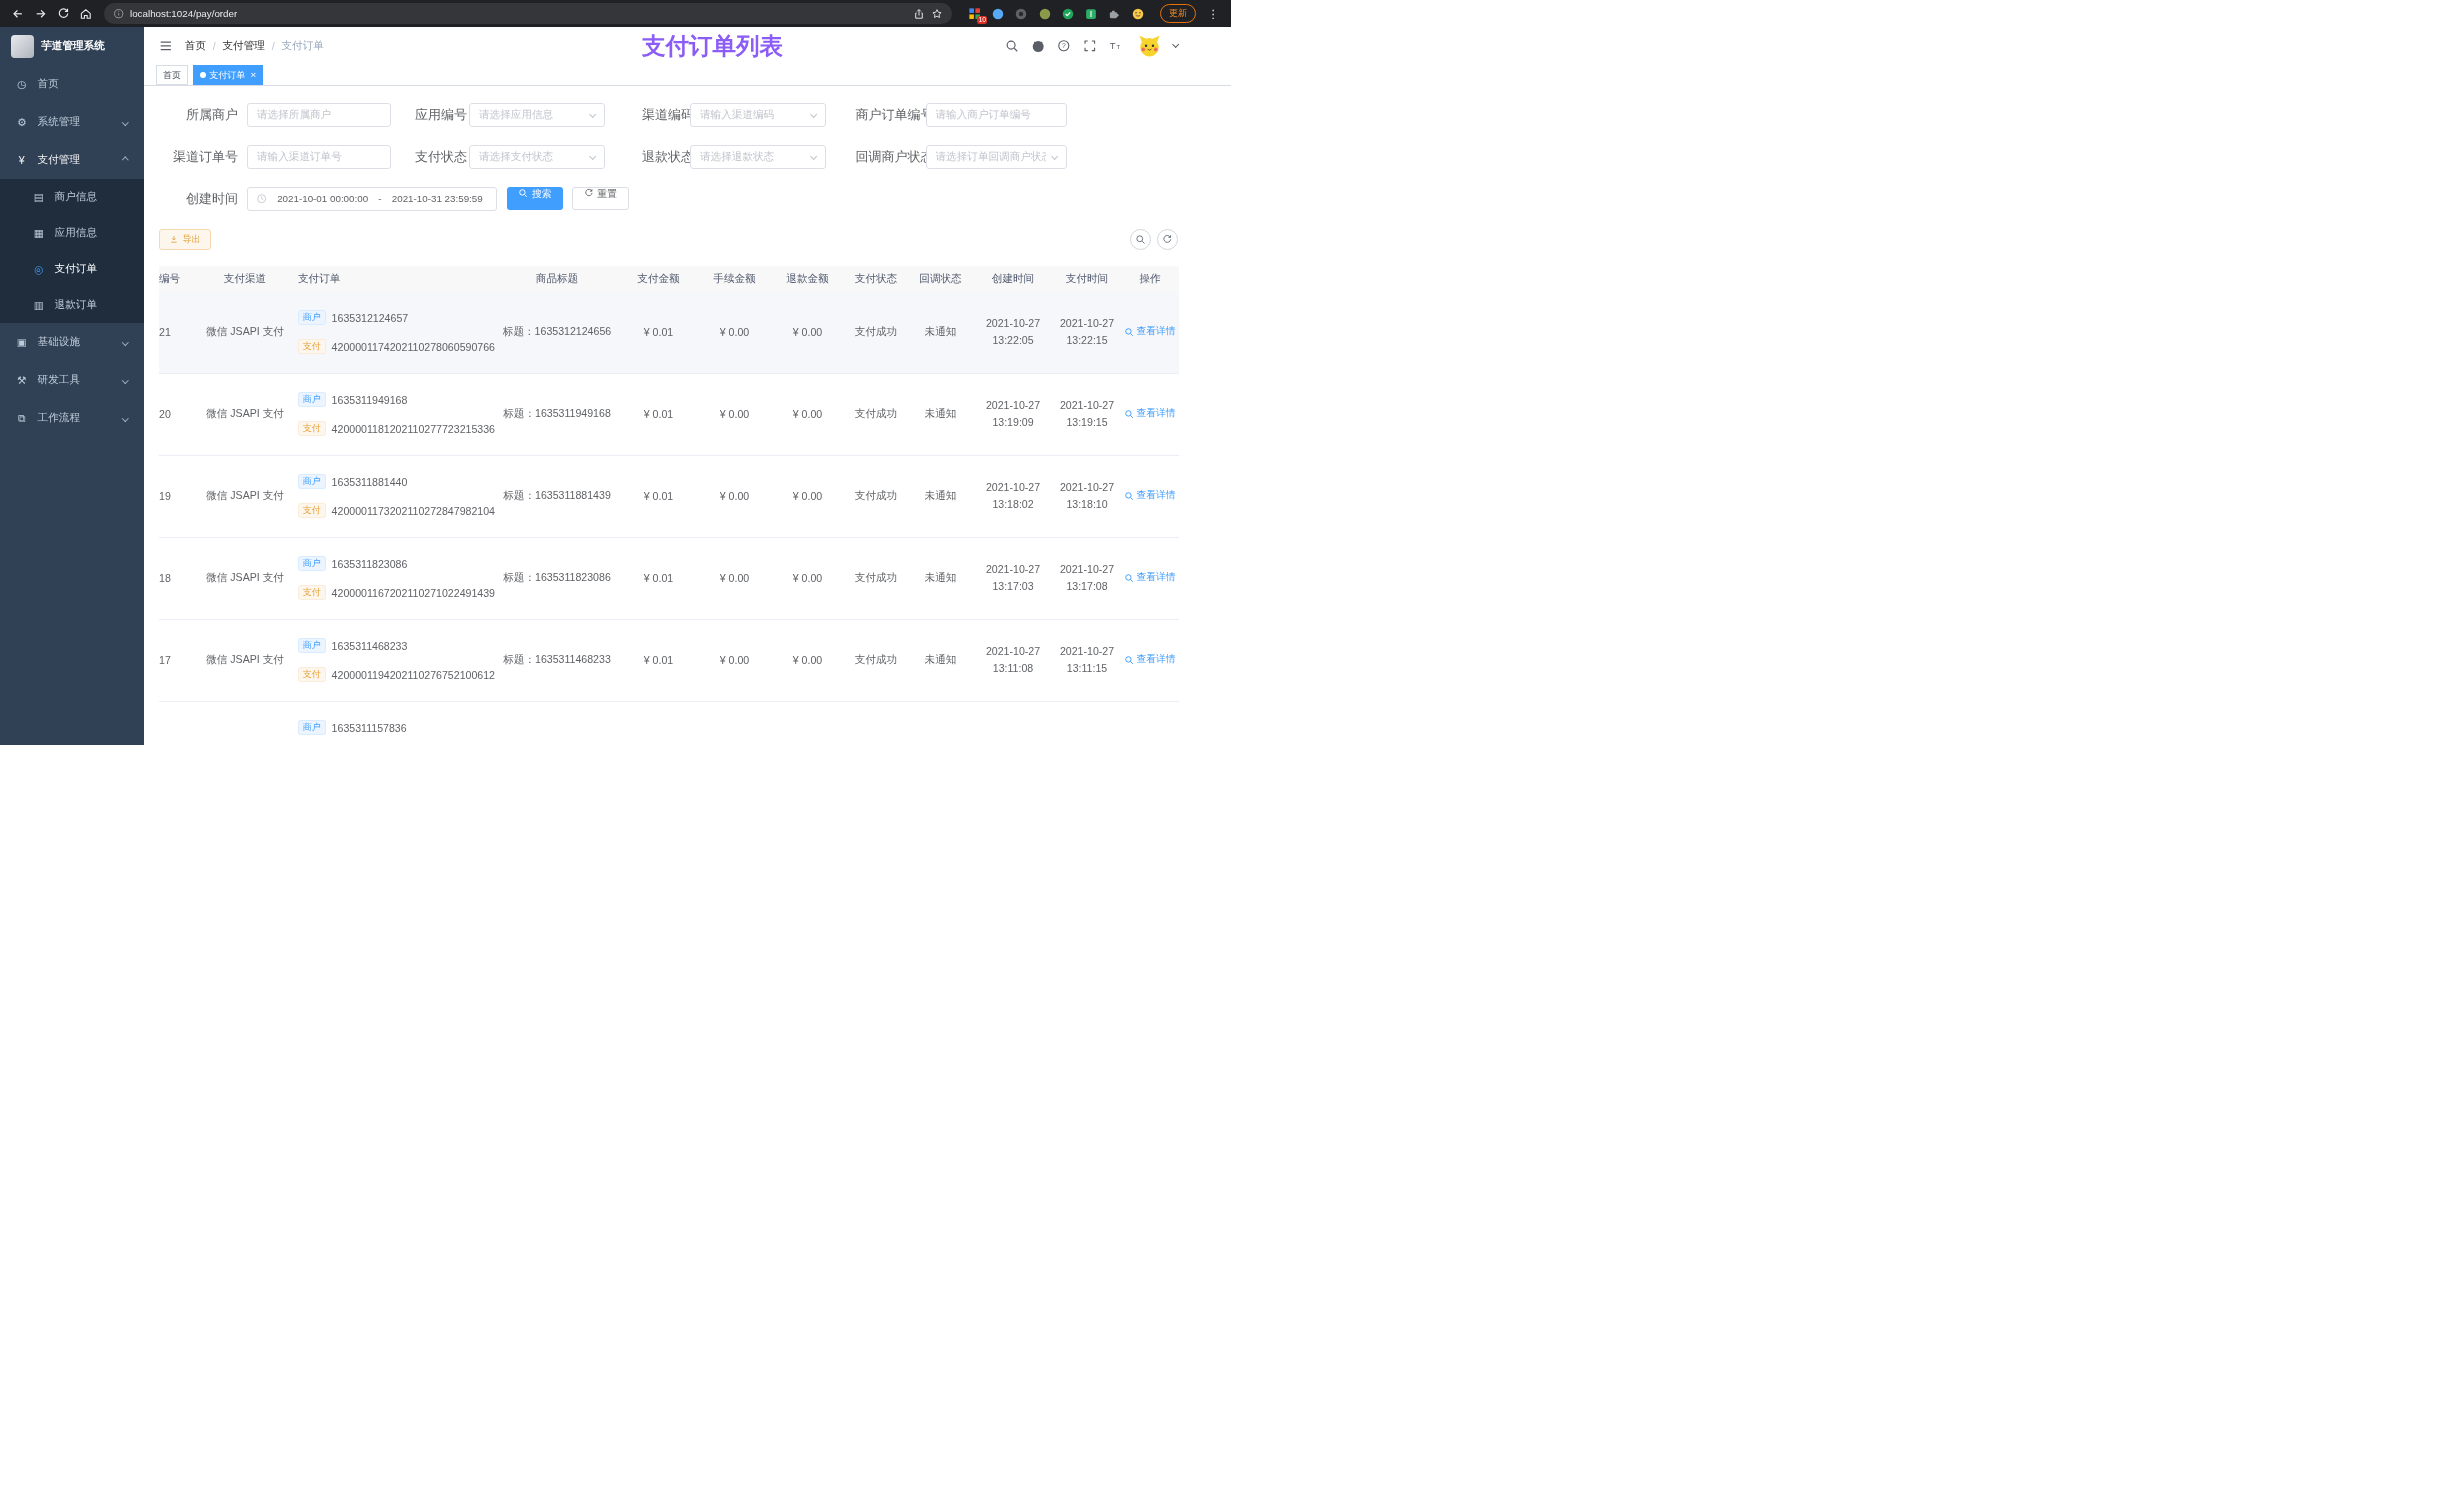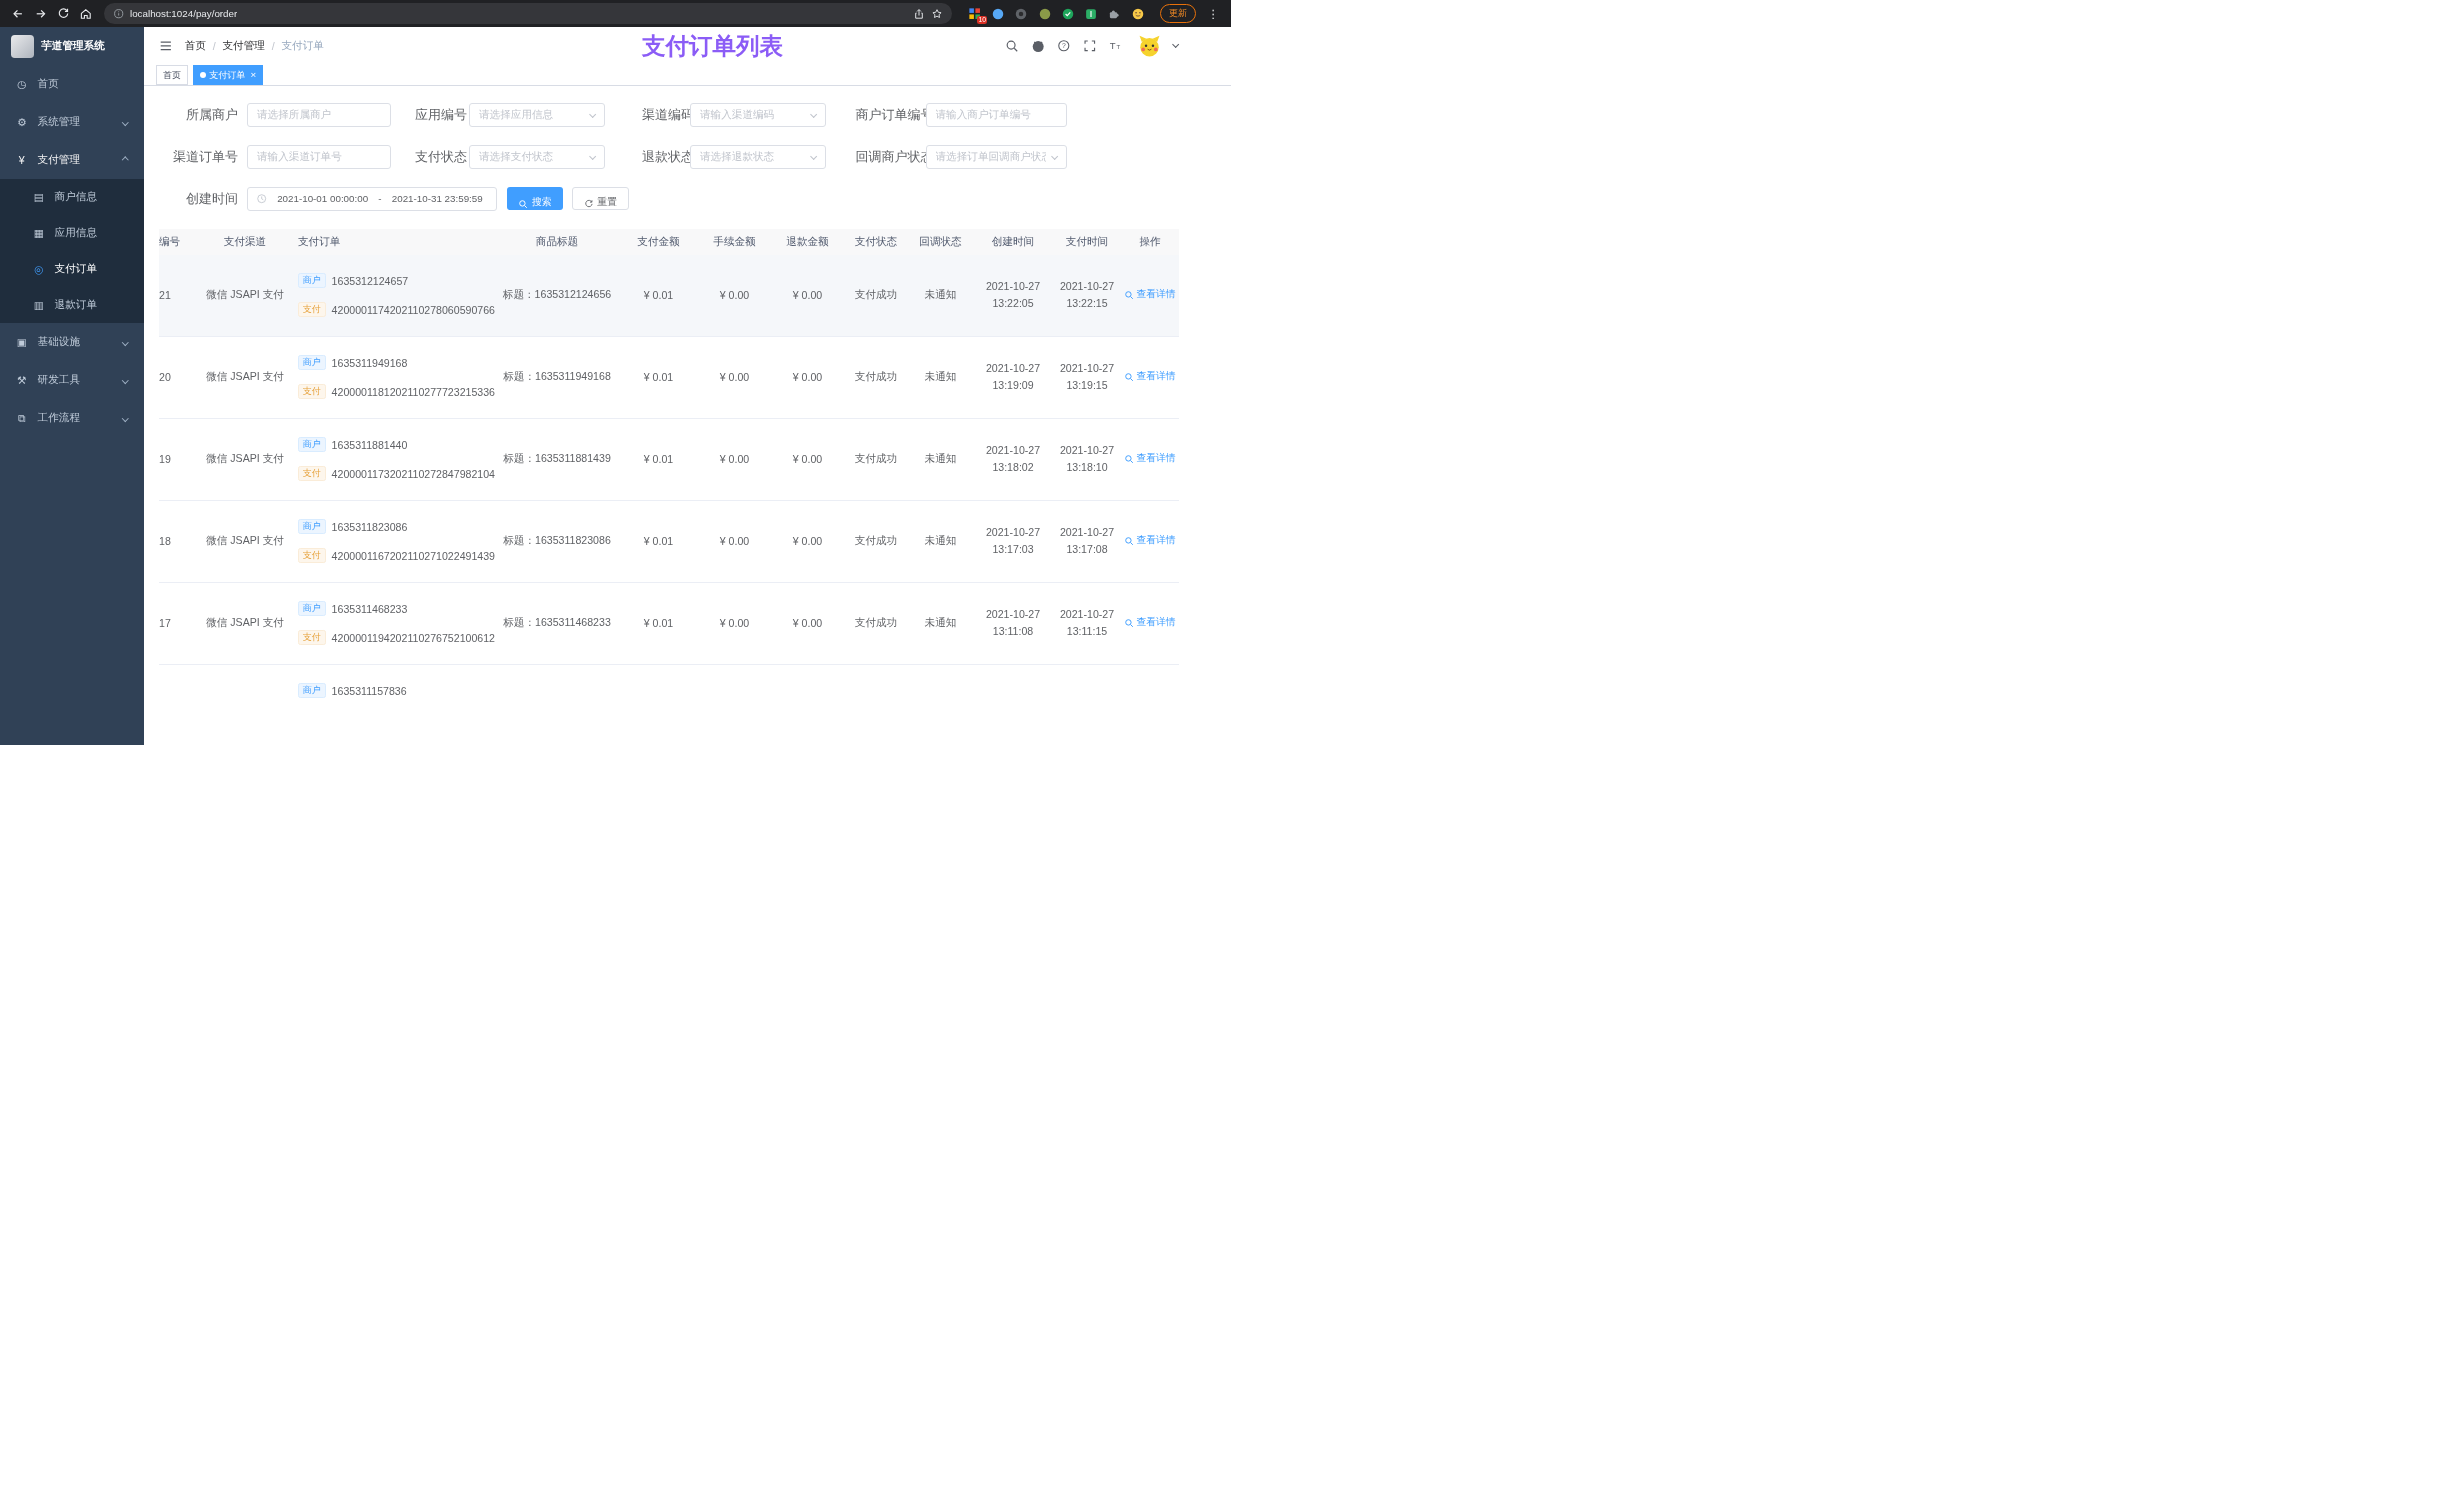--- a/index.html
+++ b/index.html
@@ -67,21 +67,21 @@
   .w116{width:88px}.w71{width:54px}.w64{width:48px}.w92{width:70px}
   .ml60{margin-left:24px}.ml68{margin-left:37px}.ml39{margin-left:29.5px}.ml13{margin-left:9.8px}.ml12{margin-left:9px}
   .ctrl{height:24px;border:0.8px solid #dcdfe6;border-radius:3px;background:#fff;display:flex;align-items:center;padding:0 9px;position:relative;font-size:10.6px;cursor:text}
   .c190{width:144px}.c180{width:136px}.c186{width:141px}
   .ph{color:#c0c4cc;white-space:nowrap;overflow:hidden;max-width:100%}
   .sel{padding-right:19.7px;cursor:pointer}
   .sel-arrow{position:absolute;right:8.3px;top:8.3px;width:5.3px;height:5.3px;border-right:1.1px solid #c0c4cc;border-bottom:1.1px solid #c0c4cc;transform:rotate(45deg)}
   .date-ctrl{width:250px;gap:4.5px;padding:0 7.6px;color:#606266;font-size:9.8px}
   .date-text{flex:1;text-align:center;white-space:nowrap;overflow:hidden}
   .range-sep{color:#606266}
-  .btn{height:23px;border:0.8px solid transparent;border-radius:3px;display:inline-flex;align-items:flex-end;gap:3.8px;padding:0 10.6px;font-size:9.8px;cursor:pointer;font-family:inherit}
+  .btn{height:23px;border:0.8px solid transparent;border-radius:3px;display:inline-flex;align-items:flex-start;gap:3.8px;padding:0 10.6px;font-size:9.8px;cursor:pointer;font-family:inherit}
   .btn-primary{background:#409eff;color:#fff}
   .btn-plain{background:#fff;border-color:#dcdfe6;color:#606266}
   .toolbar{display:flex;align-items:center;margin-top:18px}
   .btn-export{height:21px;background:#fdf6ec;border:0.8px solid #f5dab1;color:#e6a23c;border-radius:3px;display:inline-flex;align-items:center;gap:3.8px;padding:0 9px;font-size:9px;cursor:pointer;font-family:inherit}
   .tool-right{margin-left:auto;display:flex;gap:6px}
   .circle-btn{width:21px;height:21px;border-radius:50%;border:0.8px solid #d3d6dc;background:#fff;display:flex;align-items:center;justify-content:center;color:#67707e;cursor:pointer}
 
   
   .table-wrap{margin-top:16px}
   table{border-collapse:collapse;table-layout:fixed;width:1019px}
@@ -421,20 +421,44 @@
         </button>
         <button class="btn btn-plain ml12">
           <svg width="9.8" height="9.8" viewBox="0 0 20 20" fill="none" stroke="#606266" stroke-width="1.8">
               <path d="M15.8 6.2A6.5 6.5 0 1 0 16.5 10"></path>
               <path d="M16.2 2.5v4h-4"></path>
             </svg>
           <span>重置</span>
         </button>
       </div>
 
+      <div class="toolbar">
+        <button class="btn-export">
+          <svg width="9.8" height="9" viewBox="0 0 20 18" fill="none" stroke="#e6a23c" stroke-width="1.8">
+              <path d="M10 2v8"></path>
+              <path d="M6.5 6.5 10 10l3.5-3.5"></path>
+              <path d="M4.5 14.5h11"></path>
+            </svg>
+          <span>导出</span>
+        </button>
+        <div class="tool-right">
+          <button class="circle-btn">
+            <svg width="10.6" height="10.6" viewBox="0 0 20 20" fill="none" stroke="currentColor" stroke-width="1.8">
+                <circle cx="9" cy="9" r="5.5"></circle>
+                <path d="M13.5 13.5 18 18"></path>
+              </svg>
+          </button>
+          <button class="circle-btn">
+            <svg width="10.6" height="10.6" viewBox="0 0 20 20" fill="none" stroke="currentColor" stroke-width="1.8">
+                <path d="M15.8 6.2A6.5 6.5 0 1 0 16.5 10"></path>
+                <path d="M16.2 2.5v4h-4"></path>
+              </svg>
+          </button>
+        </div>
+      </div>
 
       <div class="table-wrap">
         <table>
           <colgroup>
               <col style="width: 33px;">
               <col style="width: 106px;">
               <col style="width: 197px;">
               <col style="width: 124px;">
               <col style="width: 79px;">
               <col style="width: 73px;">

